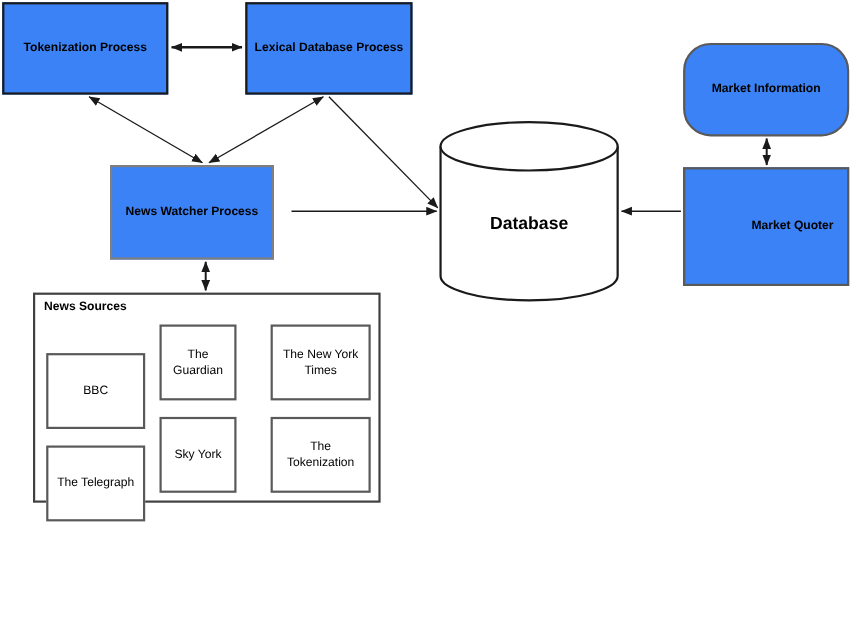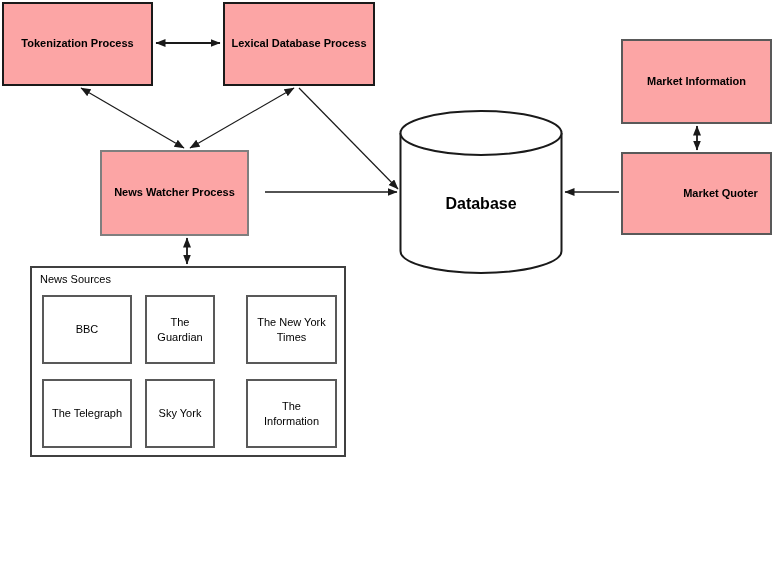--- a/index.html
+++ b/index.html
@@ -20,40 +20,40 @@
     position: absolute;
     left: 0;
     top: 0;
     width: 774px;
     height: 574px;
     z-index: 1;
   }
   .node {
     position: absolute;
     box-sizing: border-box;
-    background: #fca5a5;
+    background: #3b82f6;
     display: flex;
     align-items: center;
     justify-content: center;
     text-align: center;
     font-weight: bold;
     font-size: 11px;
     line-height: 1.2;
     z-index: 2;
     white-space: nowrap;
   }
   .node-black { border: 2px solid #1a1a1a; }
   .node-gray  { border: 2px solid #7f7f7f; }
   .node-dgray { border: 2px solid #595959; }
 
   .tokenization   { left: 2px;   top: 2px;   width: 151px; height: 84px; }
   .lexical        { left: 223px; top: 2px;   width: 152px; height: 84px; }
   .news-watcher   { left: 100px; top: 150px; width: 149px; height: 86px; }
-  .market-info    { left: 621px; top: 39px;  width: 151px; height: 85px; }
-  .market-quoter  { left: 621px; top: 152px; width: 151px; height: 83px; padding-left: 48px; }
+  .market-info    { left: 621px; top: 39px;  width: 151px; height: 85px; border-radius: 25px; }
+  .market-quoter  { left: 621px; top: 152px; width: 151px; height: 108px; padding-left: 48px; }
 
   .db-label {
     position: absolute;
     left: 401px;
     top: 195px;
     width: 160px;
     text-align: center;
     font-weight: bold;
     font-size: 16px;
     z-index: 2;
@@ -67,39 +67,39 @@
     height: 191px;
     box-sizing: border-box;
     border: 2px solid #404040;
     background: #ffffff;
     z-index: 2;
   }
   .sources-title {
     position: absolute;
     left: 8px;
     top: 5px;
-    font-weight: normal;
+    font-weight: bold;
     font-size: 11px;
   }
   .source-box {
     position: absolute;
     box-sizing: border-box;
     border: 2px solid #595959;
     background: #ffffff;
     display: flex;
     align-items: center;
     justify-content: center;
     text-align: center;
     font-size: 11px;
     font-weight: normal;
     line-height: 1.3;
     padding: 2px 6px;
     height: 69px;
   }
-  .src-c1 { left: 10px;  width: 90px; }
+  .src-c1 { left: 10px;  width: 90px; margin-top: 26px; }
   .src-c2 { left: 113px; width: 70px; }
   .src-c3 { left: 214px; width: 91px; }
   .src-r1 { top: 27px; }
   .src-r2 { top: 111px; }
 </style>
 </head>
 <body>
 
 <div class="canvas">
 
@@ -163,17 +163,17 @@
     <div class="source-box src-c3 src-r1">
       <span>The New York Times</span>
     </div>
     <div class="source-box src-c1 src-r2">
       <span>The Telegraph</span>
     </div>
     <div class="source-box src-c2 src-r2">
       <span>Sky York</span>
     </div>
     <div class="source-box src-c3 src-r2">
-      <span>The Information</span>
+      <span>The Tokenization</span>
     </div>
   </div>
 
 </div>
 
 </body></html>

